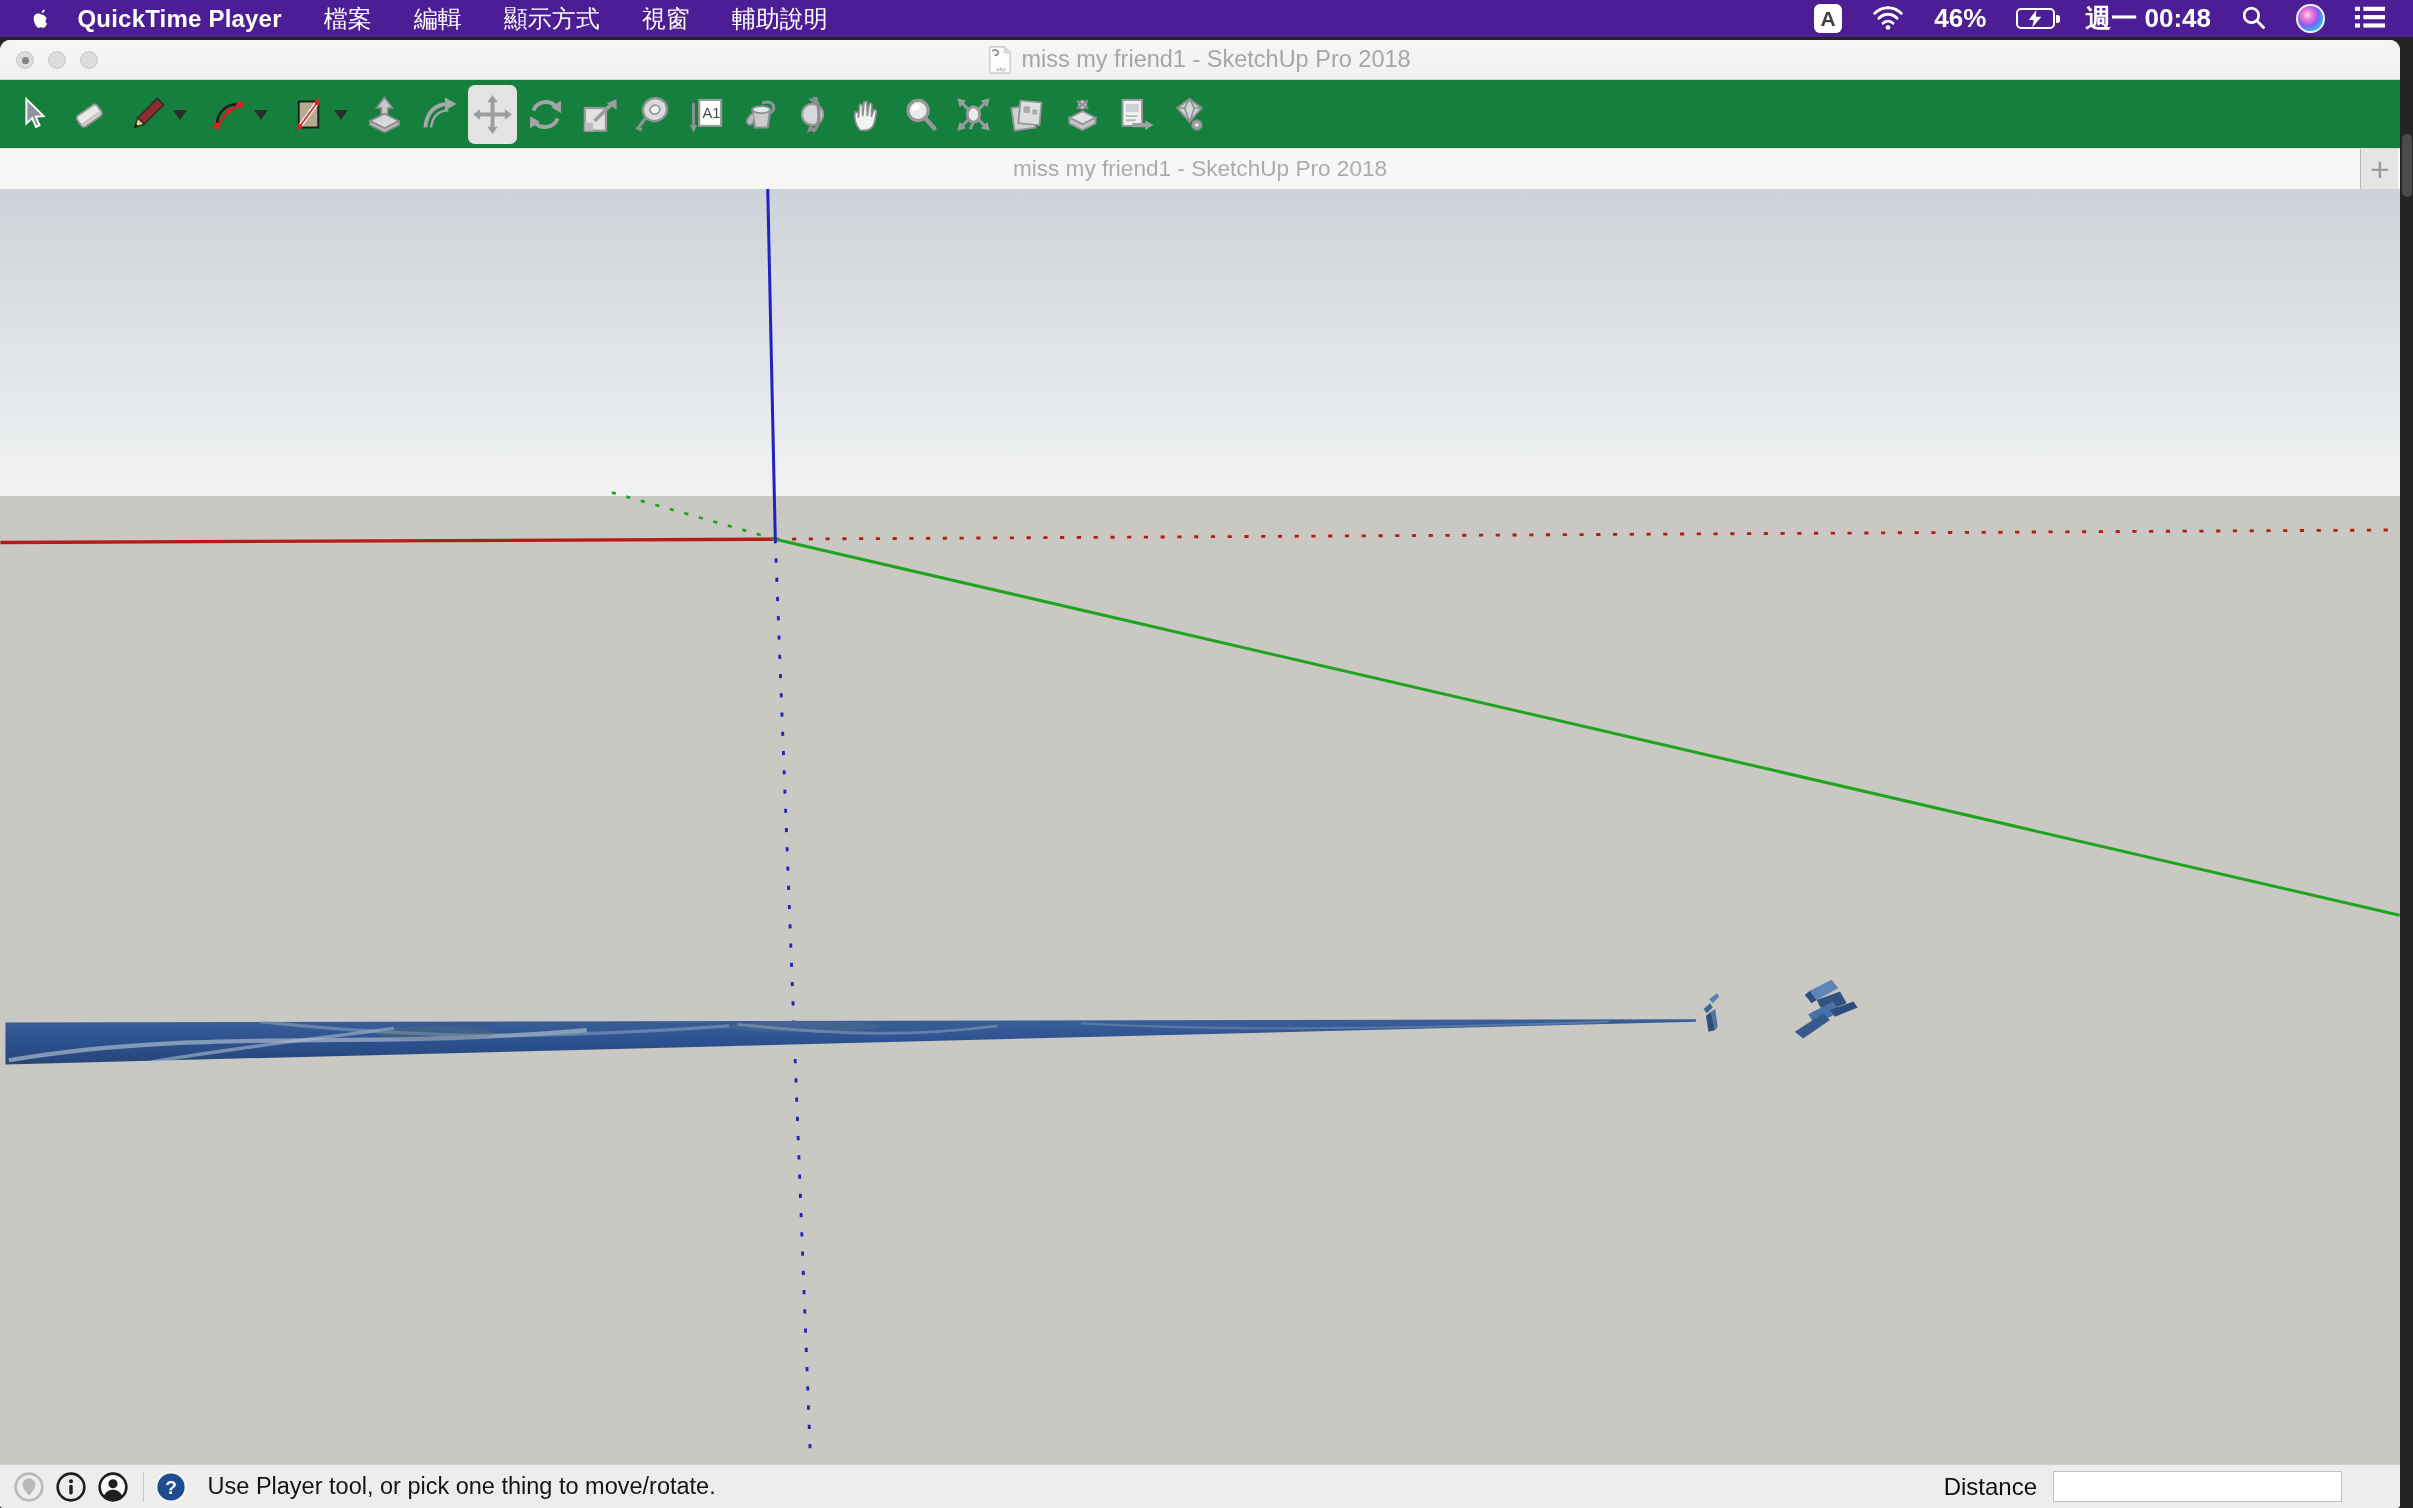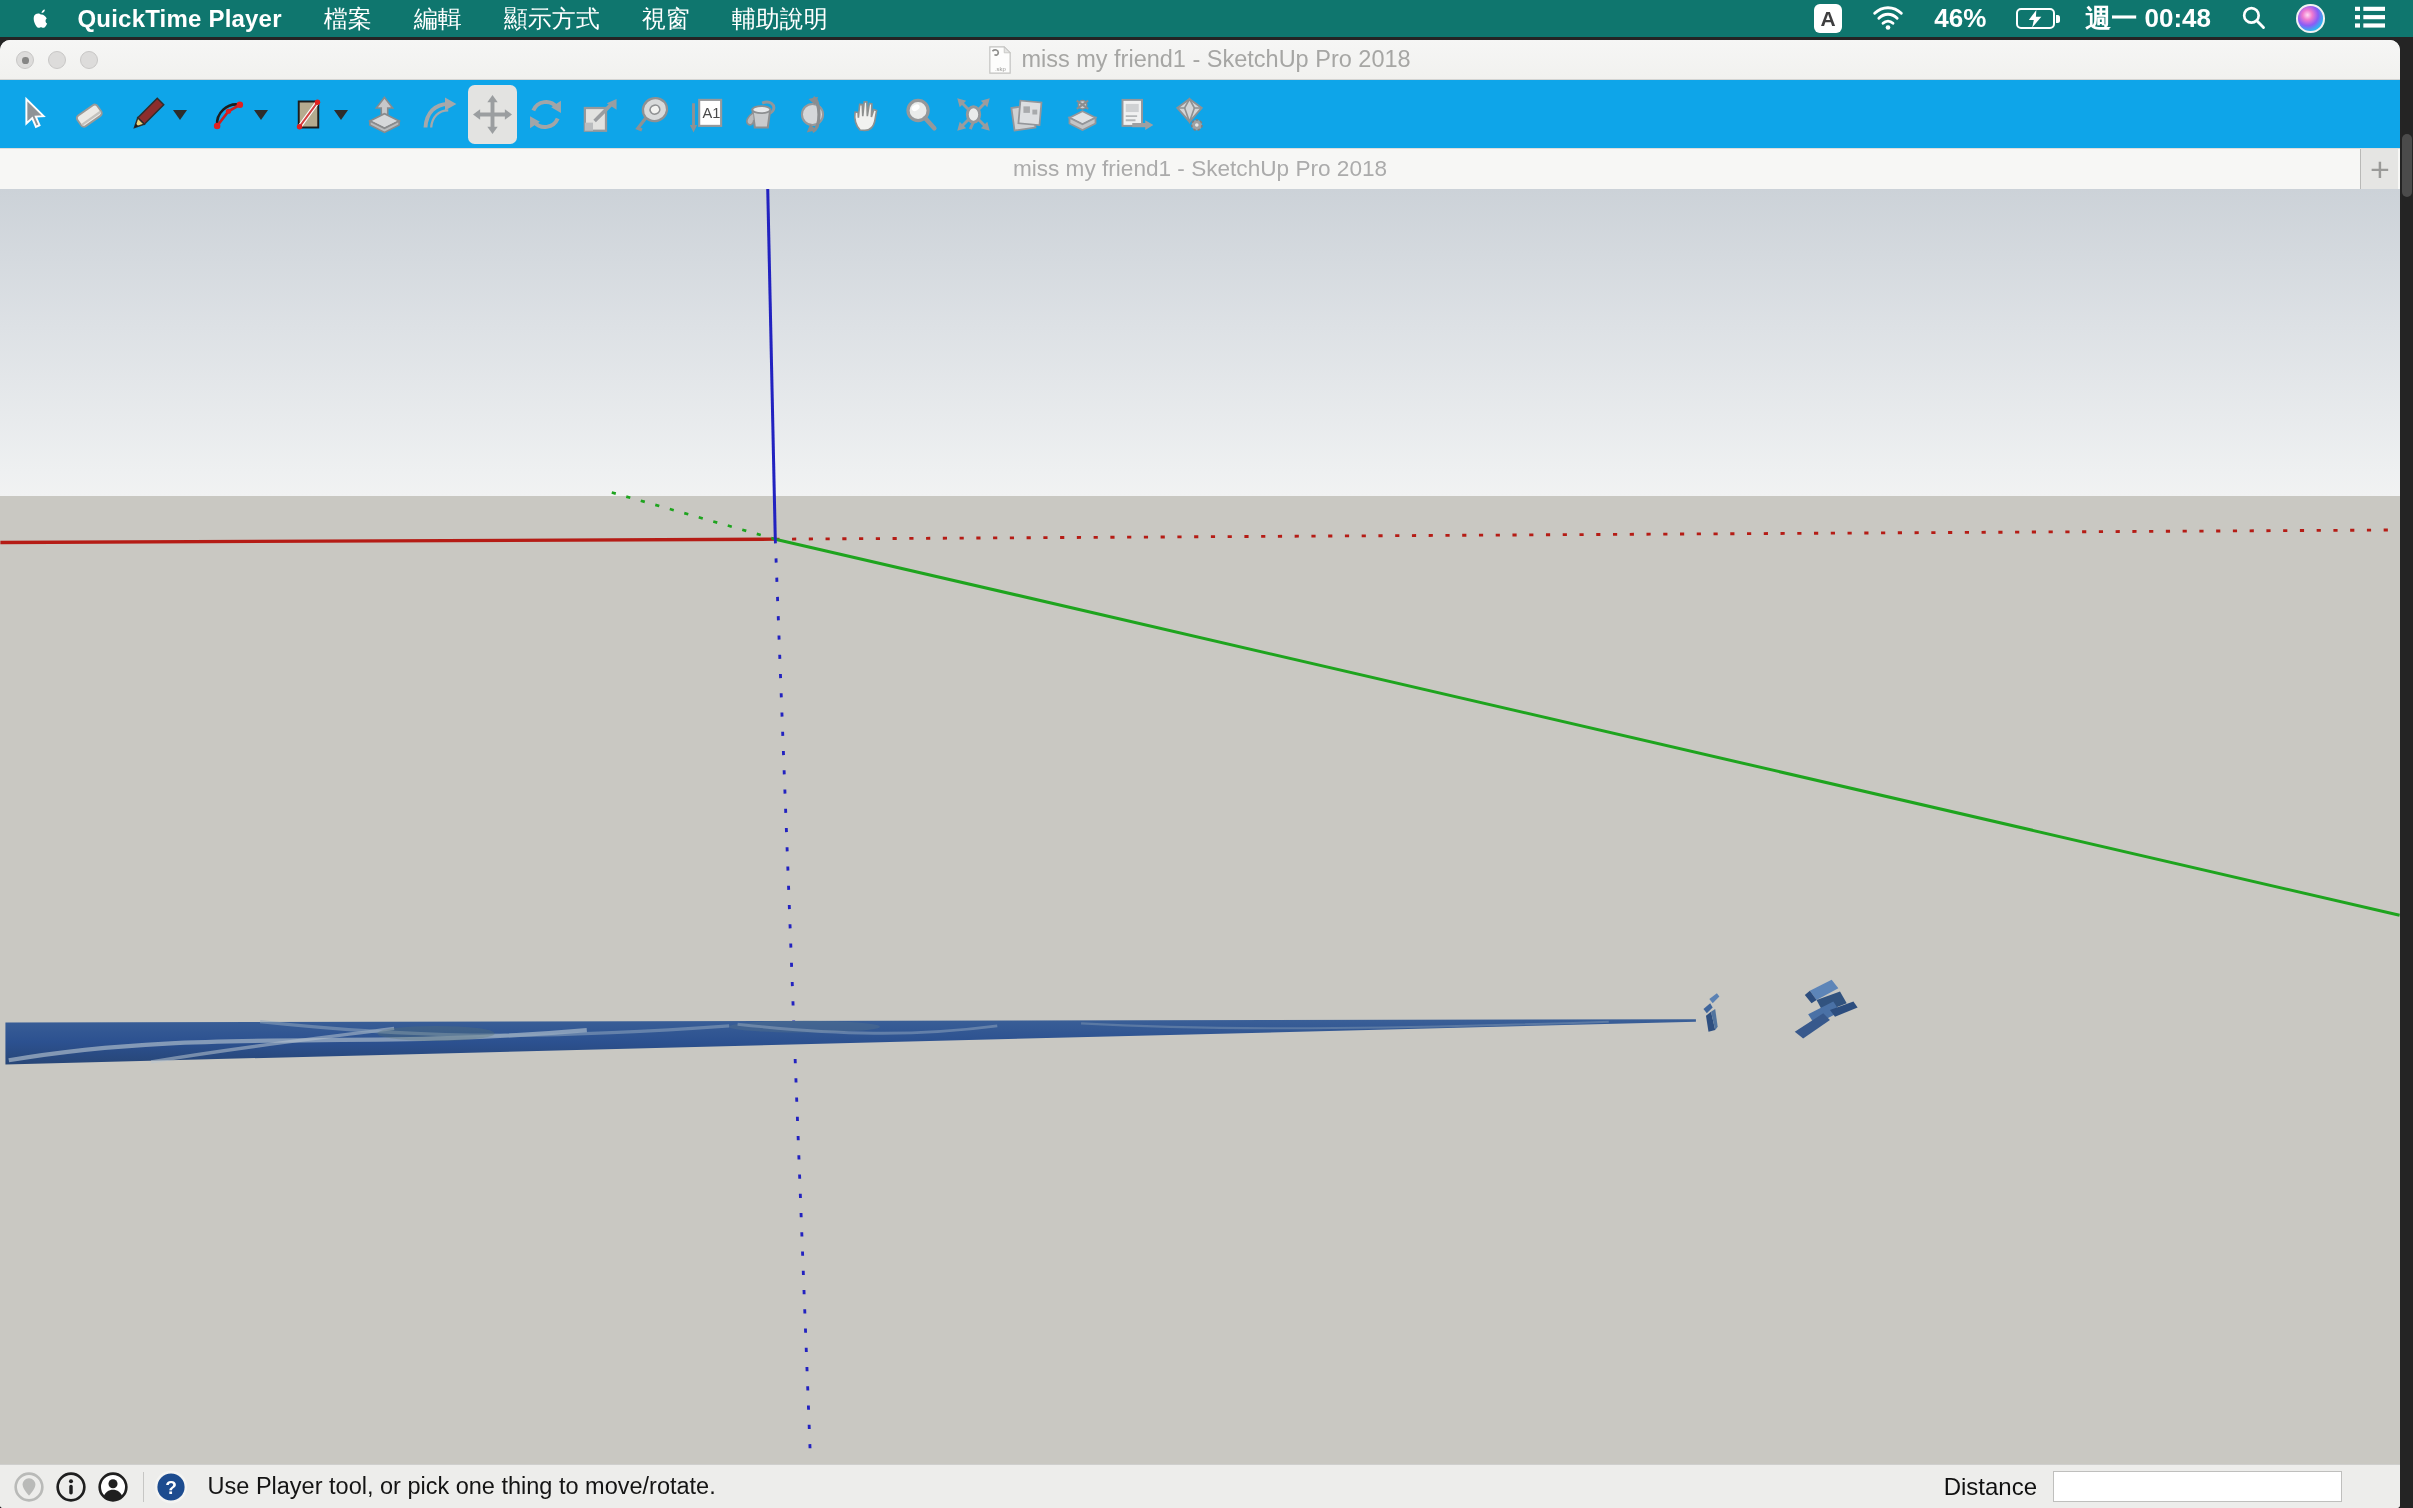--- a/index.html
+++ b/index.html
@@ -7,21 +7,21 @@
   body {
     position: relative;
     background: #242424;
     font-family: "Liberation Sans", sans-serif;
     overflow: hidden;
   }
 
   
   .menubar {
     position: absolute; left: 0; top: 0; width: 2413px; height: 37px;
-    background: #0f766e; color: #ffffff; z-index: 50;
+    background: #4c1d95; color: #ffffff; z-index: 50;
     display: flex; align-items: center;
   }
   .menubar-left { display: flex; align-items: center; padding-left: 23.5px; gap: 0; height: 100%; }
   .apple-logo { width: 34px; display: flex; justify-content: center; margin-right: 20px; }
   .appname { font-size: 24px; font-weight: bold; margin-right: 42px; letter-spacing: 0.2px; }
   .menuitem { font-size: 24px; margin-right: 42px; }
   .menubar-right { position: absolute; right: 0; top: 0; height: 37px; display: flex; align-items: center; gap: 30px; padding-right: 28.5px; }
   .inputsrc {
     width: 28.5px; height: 28.5px; background: #ffffff; border-radius: 5.9px;
     color: #3f3f40; font-size: 21px; font-weight: bold;
@@ -48,21 +48,21 @@
     display: flex; align-items: center; justify-content: center; gap: 10px;
   }
   .tl { position: absolute; top: 11px; width: 18.4px; height: 18.4px; border-radius: 50%; background: #dddcdb; border: 0.8px solid #c8c7c6; }
   .tl.close { left: 16px; display:flex; align-items:center; justify-content:center; }
   .tl.close::after { content:""; width: 6.7px; height: 6.7px; border-radius: 50%; background: #868685; }
   .tl.min { left: 48px; } .tl.max { left: 80px; }
   .title-text { font-size: 23.5px; color: #a6a6a4; }
   .docicon { position: relative; width: 22px; height: 28px; }
 
   
-  .toolbar { position: relative; height: 69px; background: #0ea5e9; border-bottom: 0.8px solid #dddddb; }
+  .toolbar { position: relative; height: 69px; background: #15803d; border-bottom: 0.8px solid #dddddb; }
   .tool { position: absolute; top: 5px; width: 49px; height: 59px; display: flex; align-items: center; justify-content: center; border-radius: 6.7px; }
   .tool.active { background: #e3e3e1; }
   .dd { position: absolute; top: 30px; width: 0; height: 0; border-left: 7.5px solid transparent; border-right: 7.5px solid transparent; border-top: 10px solid #2d2d2d; }
 
   
   .tabbar {
     position: relative; height: 40px; background: #f7f7f5;
     display: flex; align-items: center; justify-content: center;
   }
   .tab-title { font-size: 22.6px; color: #ababab; }

